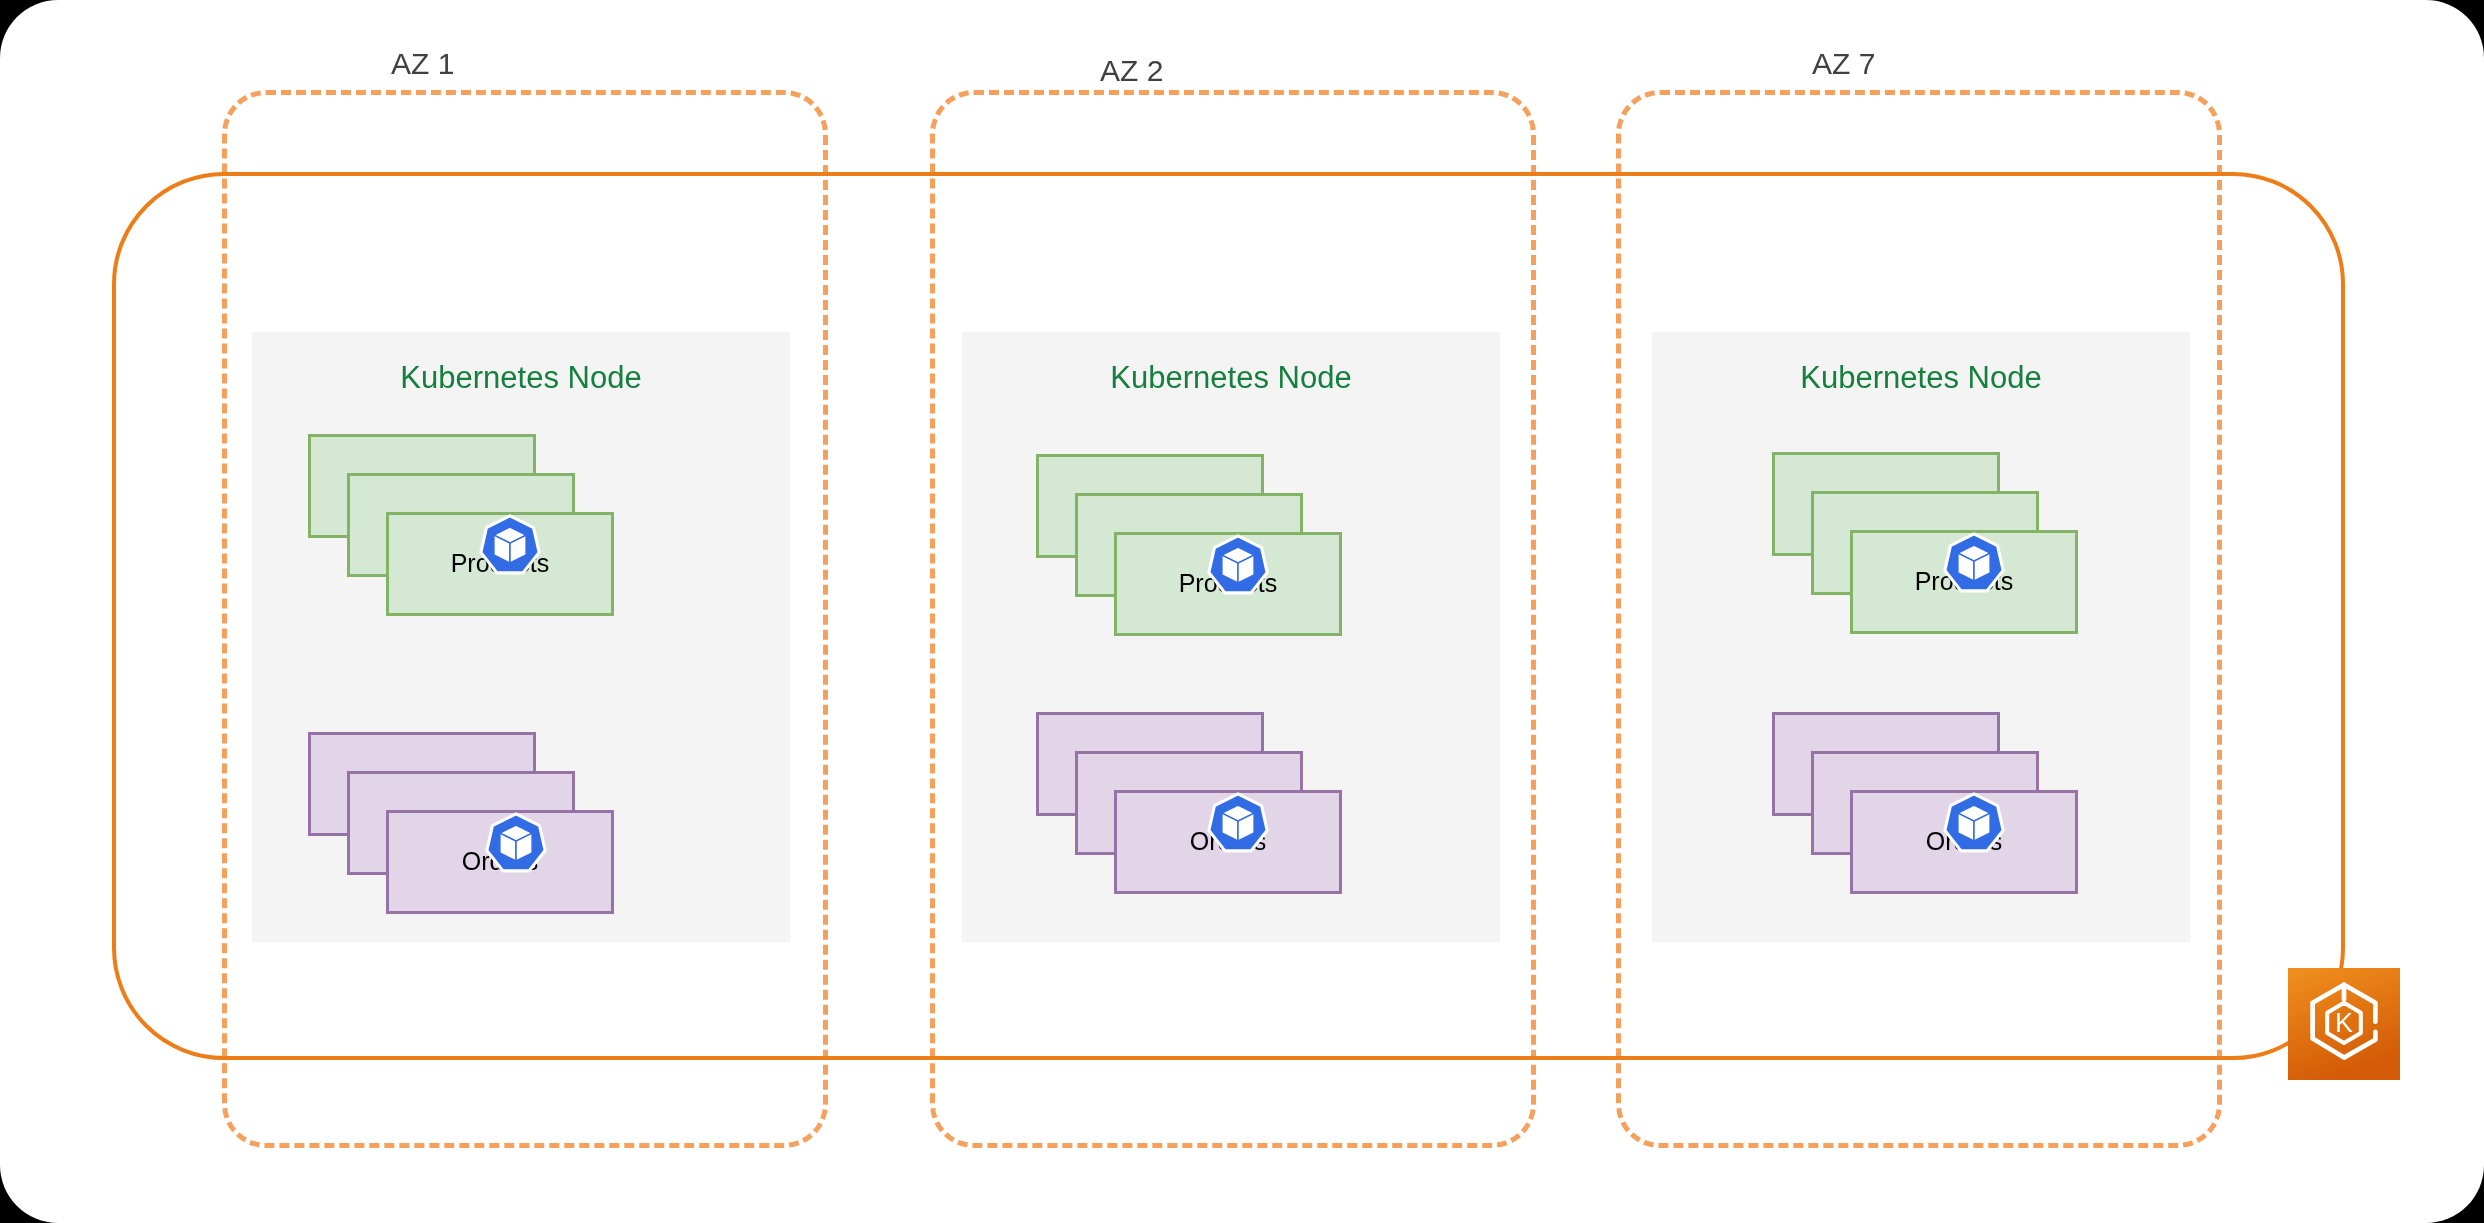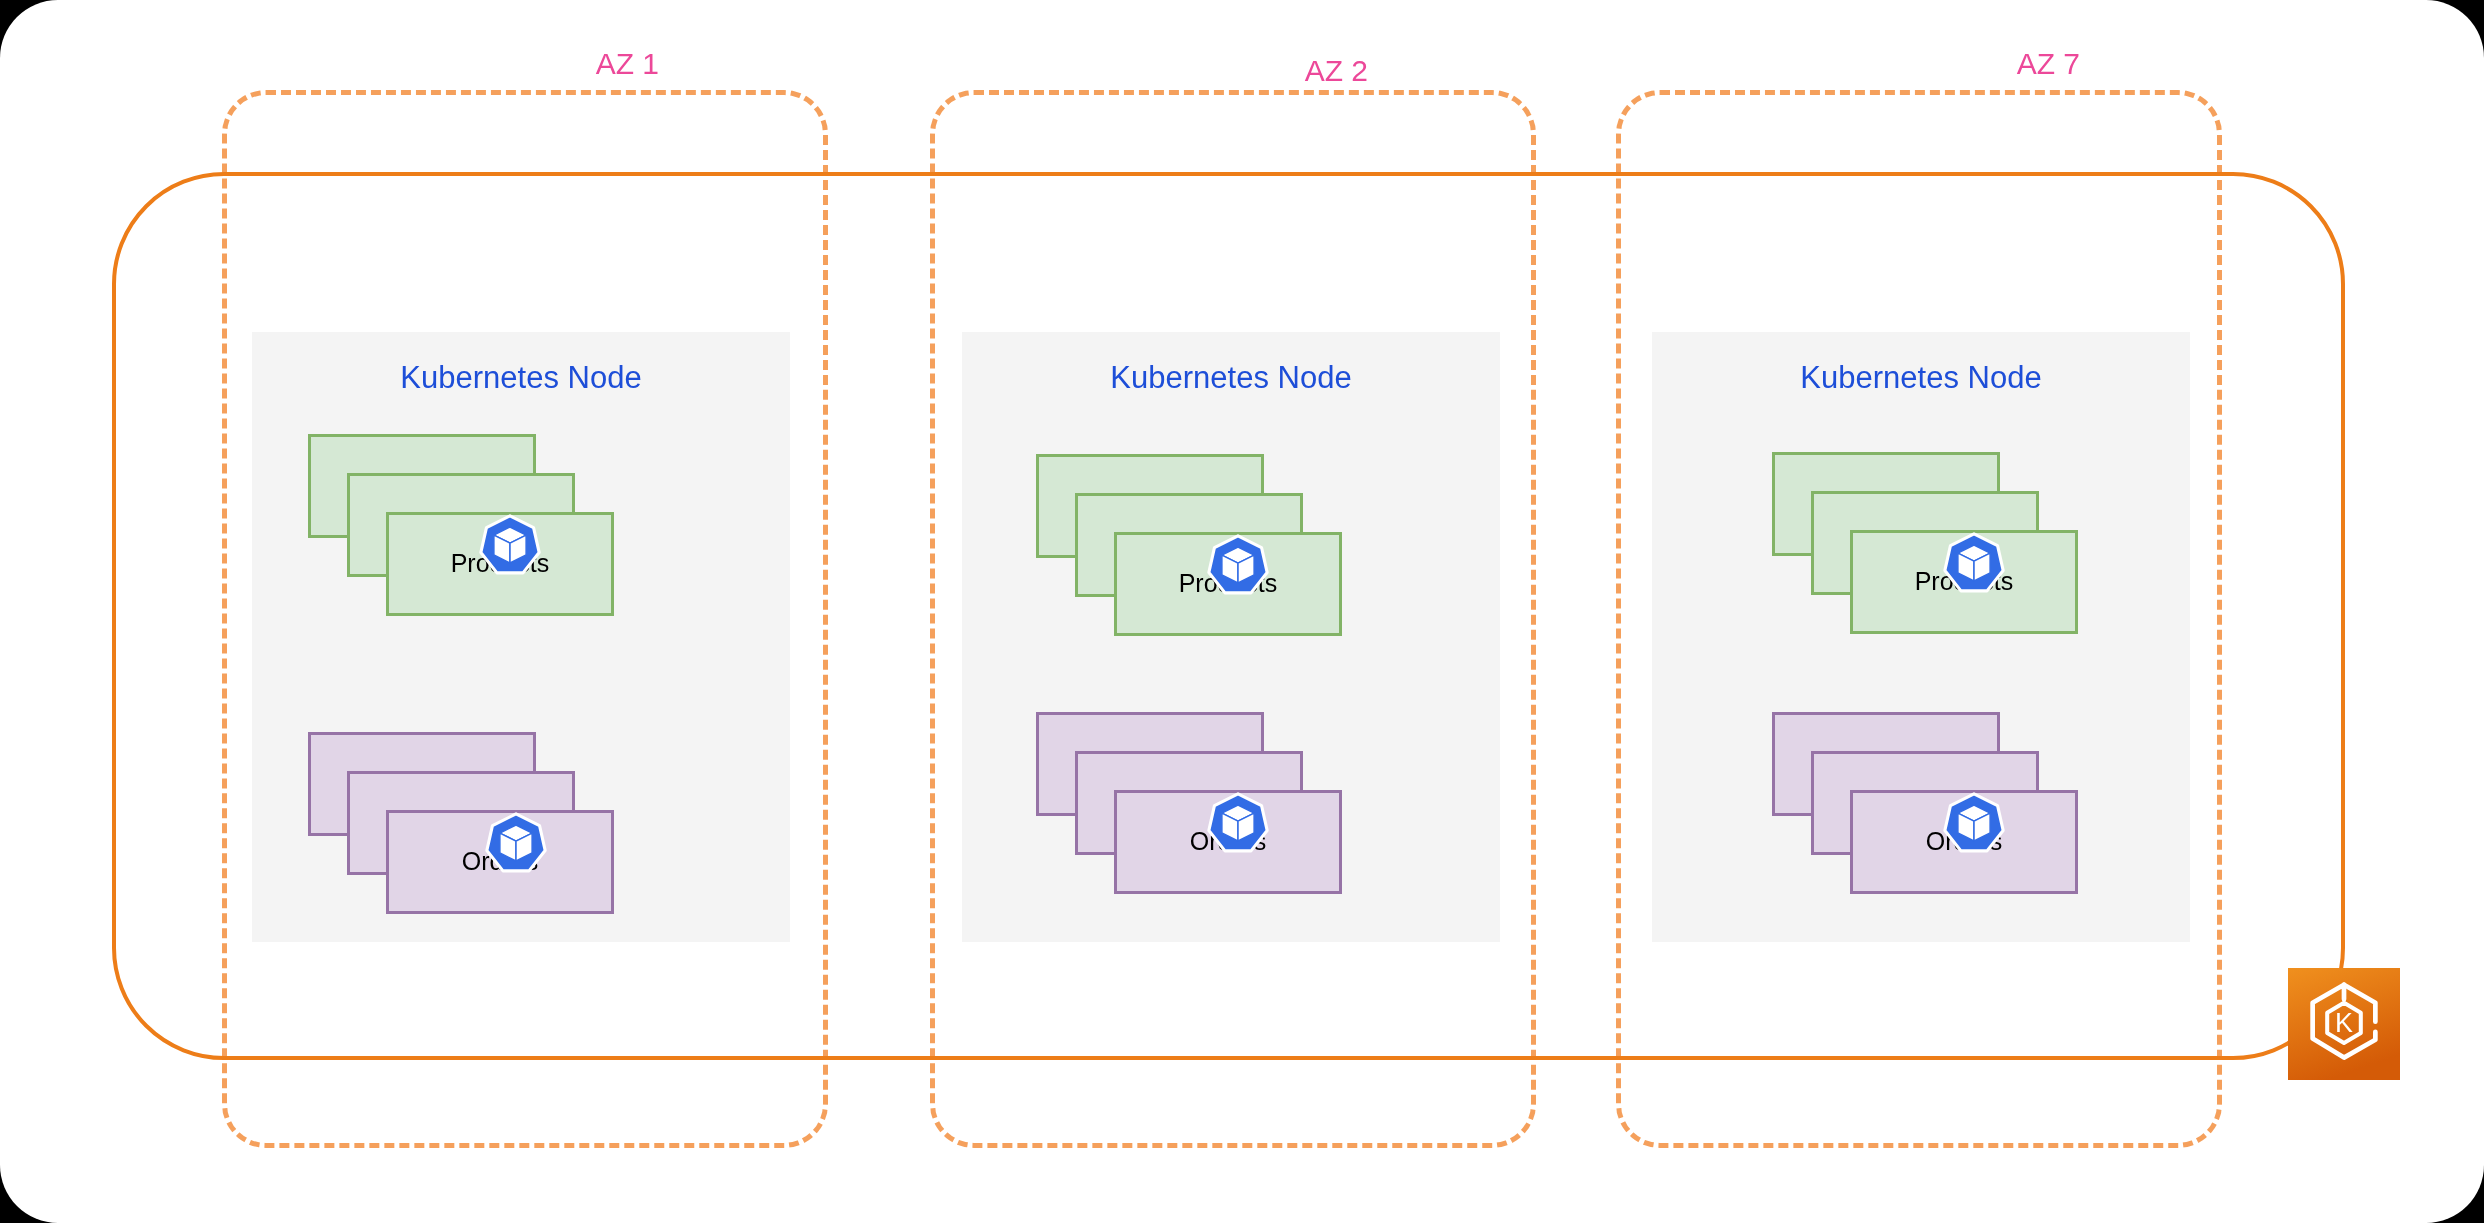--- a/index.html
+++ b/index.html
@@ -41,42 +41,42 @@
   .az-zone {
     position: absolute;
     border: 5px dashed #F5A05C;
     border-radius: 44px;
     box-sizing: border-box;
     background: transparent;
     z-index: 1;
   }
   .az-label {
     position: absolute;
-    color: #ec4899;
+    color: #404040;
     font-size: 30px;
     font-family: "Liberation Sans", sans-serif;
-    text-align: right;
+    text-align: left;
     white-space: nowrap;
     z-index: 5;
   }
 
   
   .node-panel {
     position: absolute;
     background: #f4f4f4;
     z-index: 3;
   }
   .node-title {
     position: absolute;
     top: 28px;
     left: 0;
     width: 100%;
     text-align: center;
     font-size: 31px;
-    color: #1d4ed8;
+    color: #15803d;
     font-family: "Liberation Sans", sans-serif;
     white-space: nowrap;
   }
 
   
   .stack {
     position: absolute;
   }
   .stack-card {
     position: absolute;

